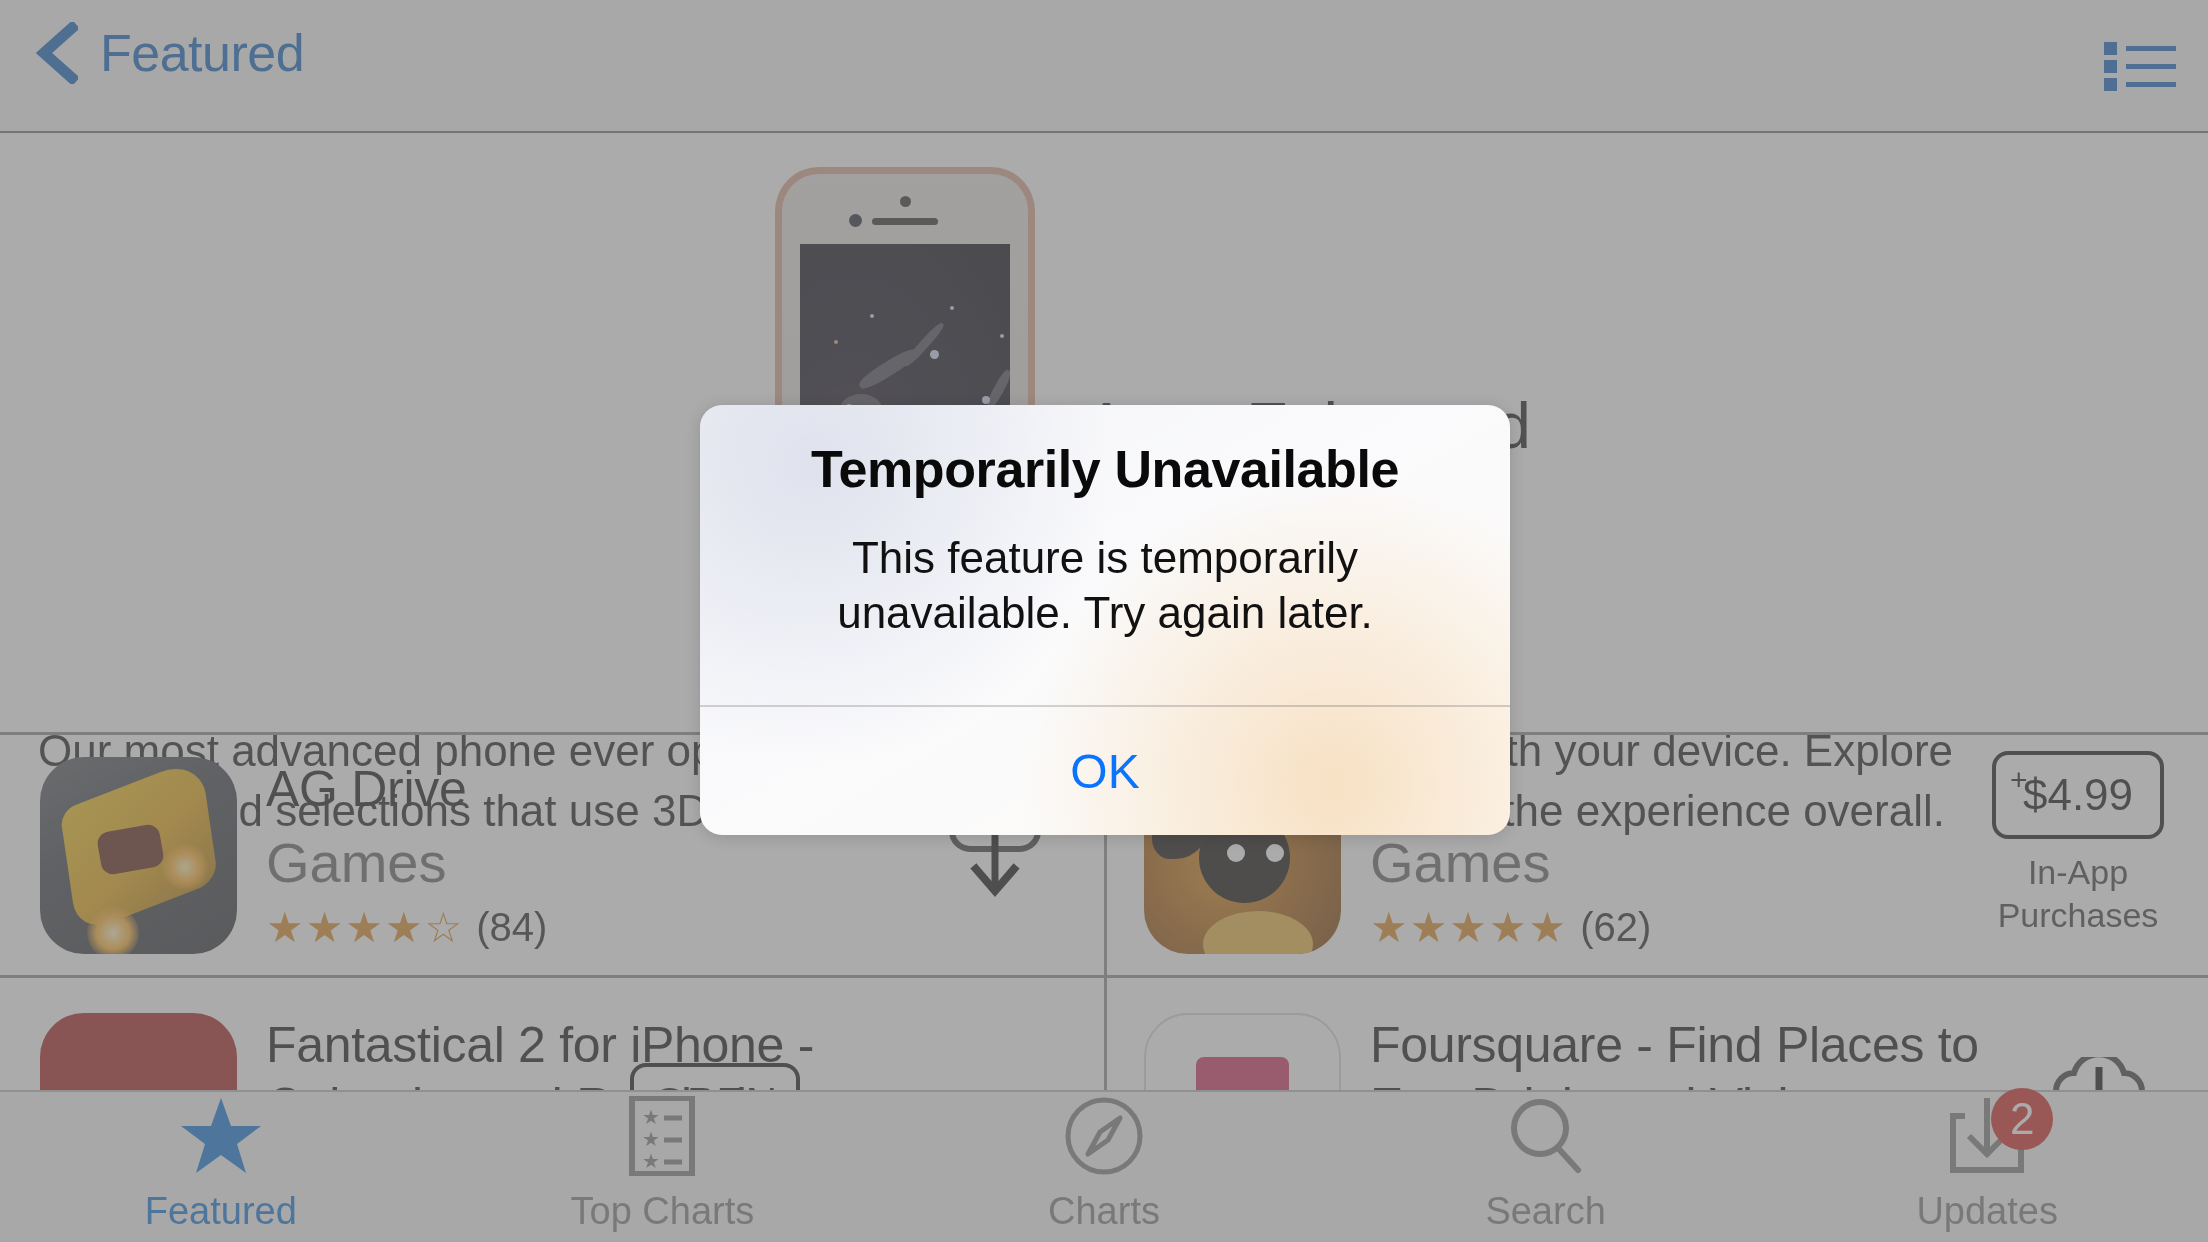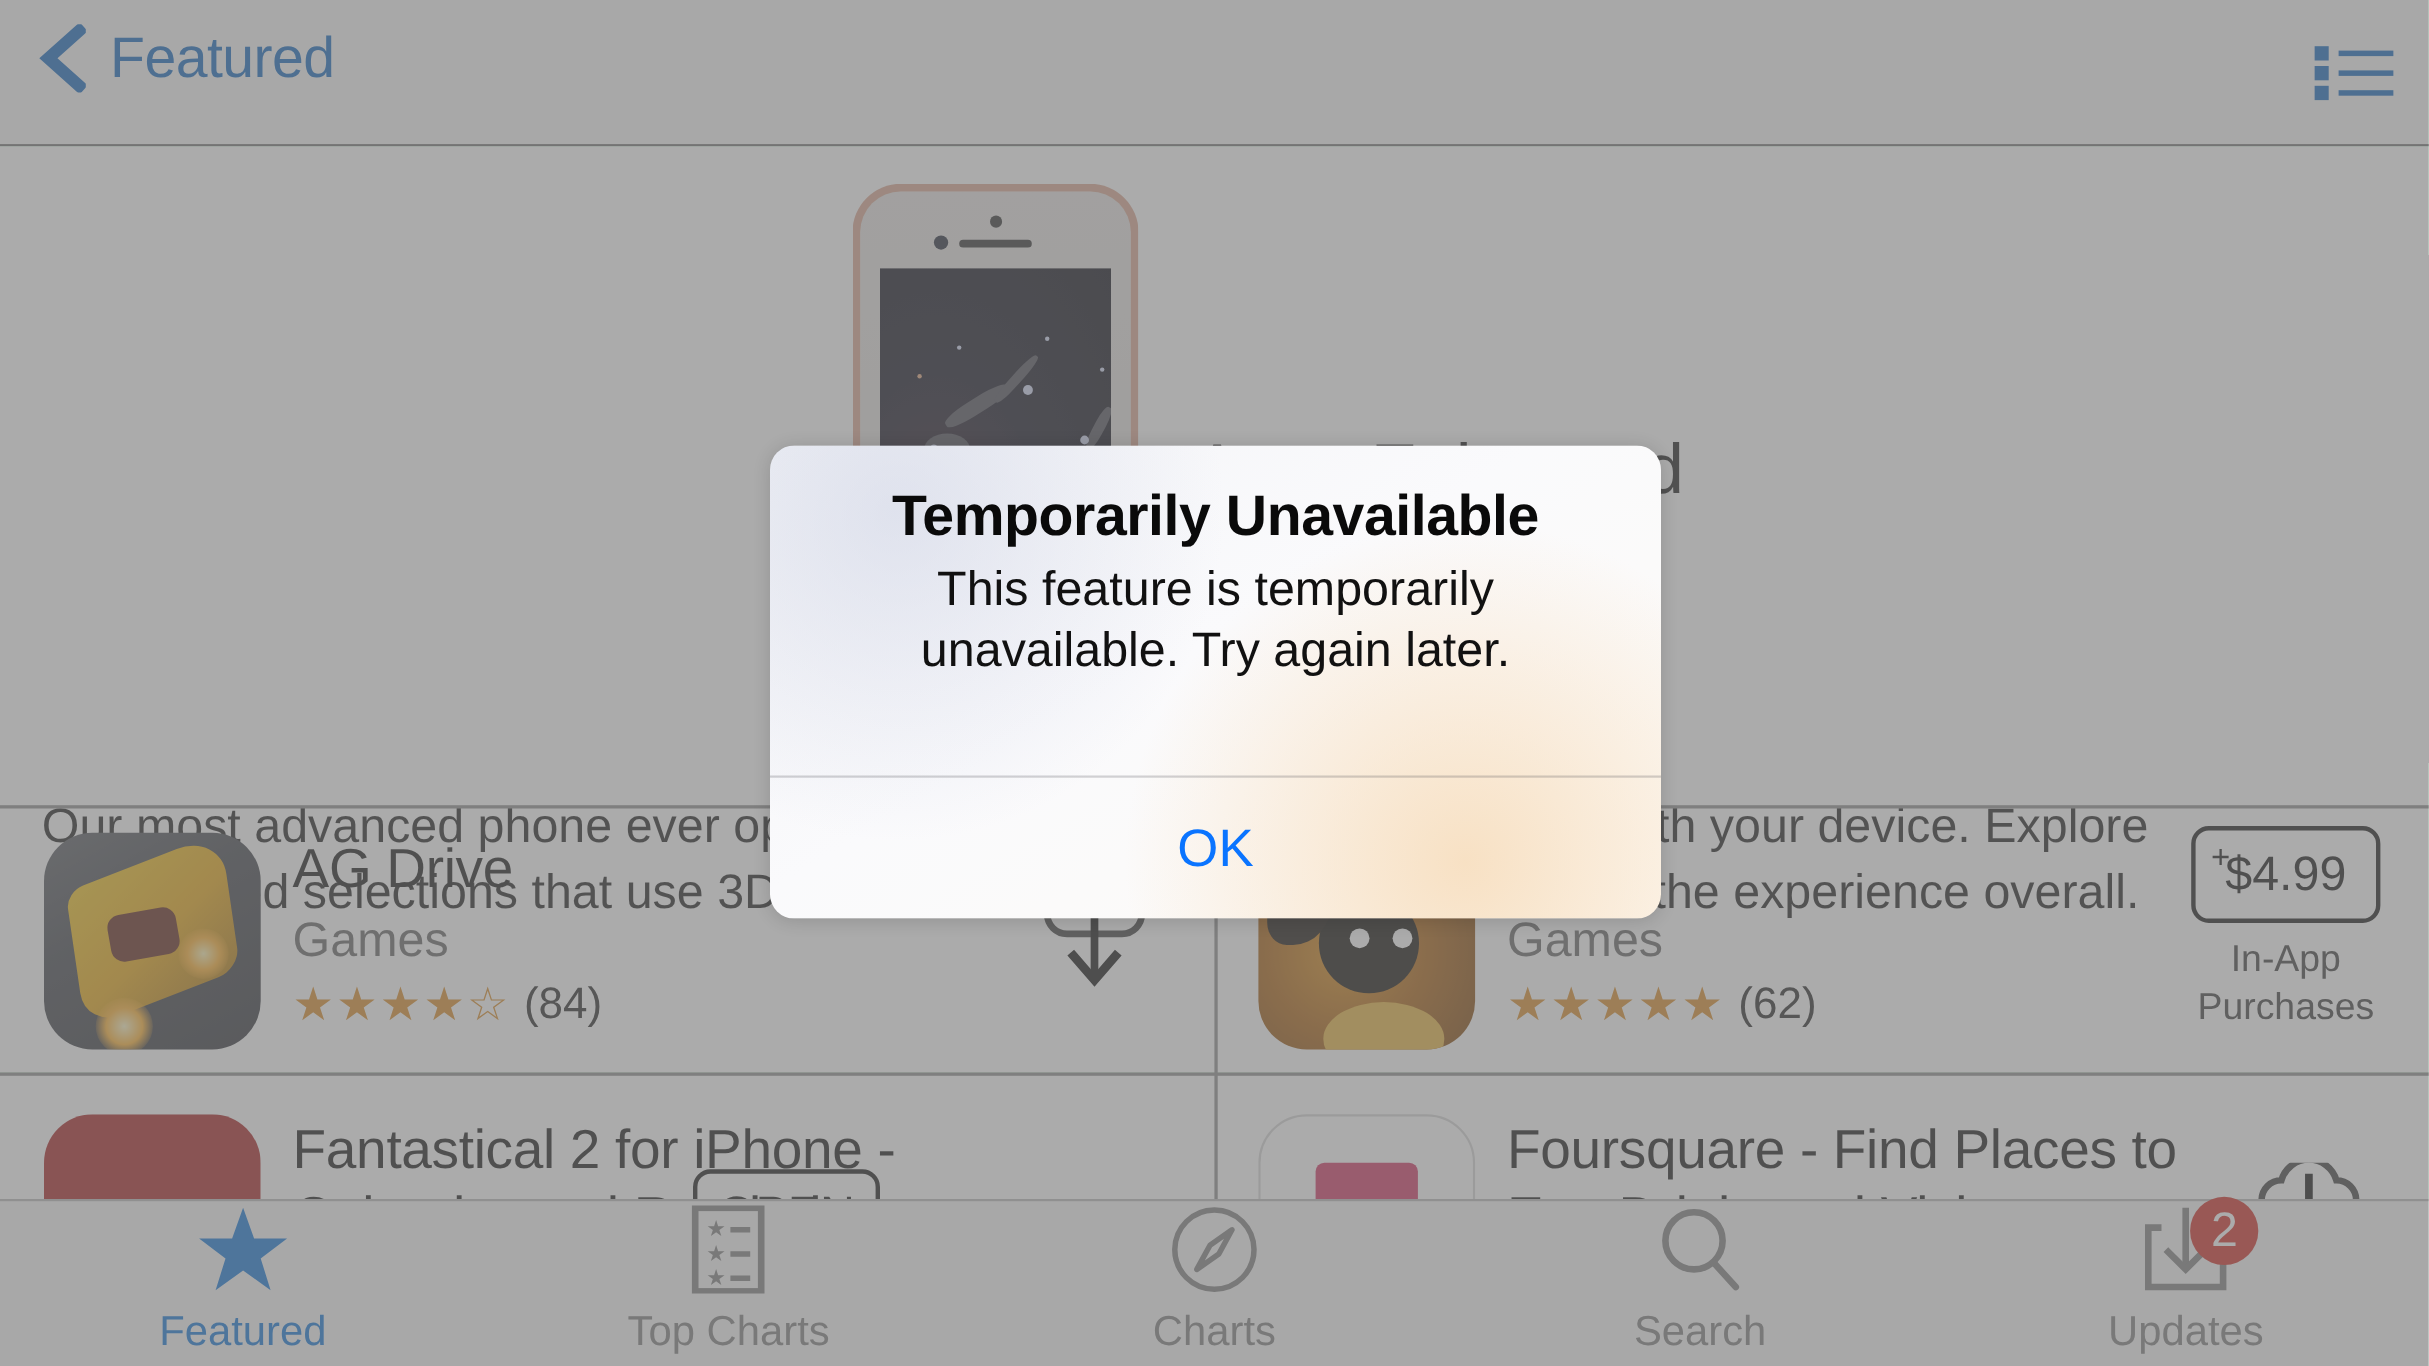--- a/index.html
+++ b/index.html
@@ -58,21 +58,21 @@
   #applist { position:absolute; left:0; top:975px; width:2208px; height:267px; background:#fff; }
   #col-divider { position:absolute; left:1104px; top:-240px; width:3px; height:435px; background:#8d8d8d; }
   .row-sep { position:absolute; left:0; width:2208px; height:3px; background:#8d8d8d; }
   #sep-top { top:-243px; }
   #sep-mid { top:0; }
 
   .app-cell { position:absolute; width:1104px; height:250px; }
   .app-icon { position:absolute; left:40px; top:22px; width:197px; height:197px; border-radius:44px; overflow:hidden; }
   .app-info { position:absolute; left:266px; top:24px; width:620px; }
   .app-title { font-size:50px; color:#111; font-weight:400; line-height:1.22; letter-spacing:-0.3px; }
-  .app-genre { font-size:44px; color:#636363; font-weight:300; margin-top:10px; }
+  .app-genre { font-size:56px; color:#636363; font-weight:300; margin-top:10px; }
   .app-rating { margin-top:8px; display:flex; align-items:center; gap:12px; font-size:40px; color:#222; }
   .stars { color:#d98a22; letter-spacing:2px; font-size:42px; }
 
   .get-btn {
     position:absolute; border:4px solid #111; border-radius:16px;
     display:flex; align-items:center; justify-content:center;
     font-size:44px; color:#111; font-weight:400; cursor:pointer;
   }
   #price-badge { right:44px; top:16px; width:172px; height:88px; }
   #price-plus { position:absolute; left:14px; top:8px; font-size:30px; }
@@ -107,21 +107,21 @@
     position:absolute; left:700px; top:405px; width:810px; height:430px;
     border-radius:22px; overflow:hidden;
     background:
       radial-gradient(circle at 78% 88%, rgba(247,222,190,0.9) 0%, rgba(250,244,238,0) 42%),
       radial-gradient(circle at 14% 14%, rgba(205,210,228,0.55) 0%, rgba(250,250,252,0) 38%),
       linear-gradient(150deg,#f3f4f7 0%,#fafafc 45%,#fdfaf6 100%);
     box-shadow:0 2px 16px rgba(0,0,0,0.14);
   }
   #alert-body { position:absolute; left:0; top:0; width:810px; height:378px; padding:34px 48px 0; text-align:center; }
   #alert-title { font-size:52px; font-weight:700; color:#0a0a0a; letter-spacing:-0.4px; }
-  #alert-message { margin-top:10px; font-size:44px; line-height:1.24; color:#111; font-weight:300; }
+  #alert-message { margin-top:32px; font-size:44px; line-height:1.24; color:#111; font-weight:300; }
   #alert-divider { position:absolute; left:0; top:300px; width:810px; height:2px; background:rgba(60,60,67,0.22); }
   #alert-ok {
     position:absolute; left:0; top:302px; width:810px; height:128px;
     display:flex; align-items:center; justify-content:center;
     font-size:48px; color:#0a74ff; cursor:pointer; font-weight:400;
   }
 </style>
 </head>
 <body>
 

